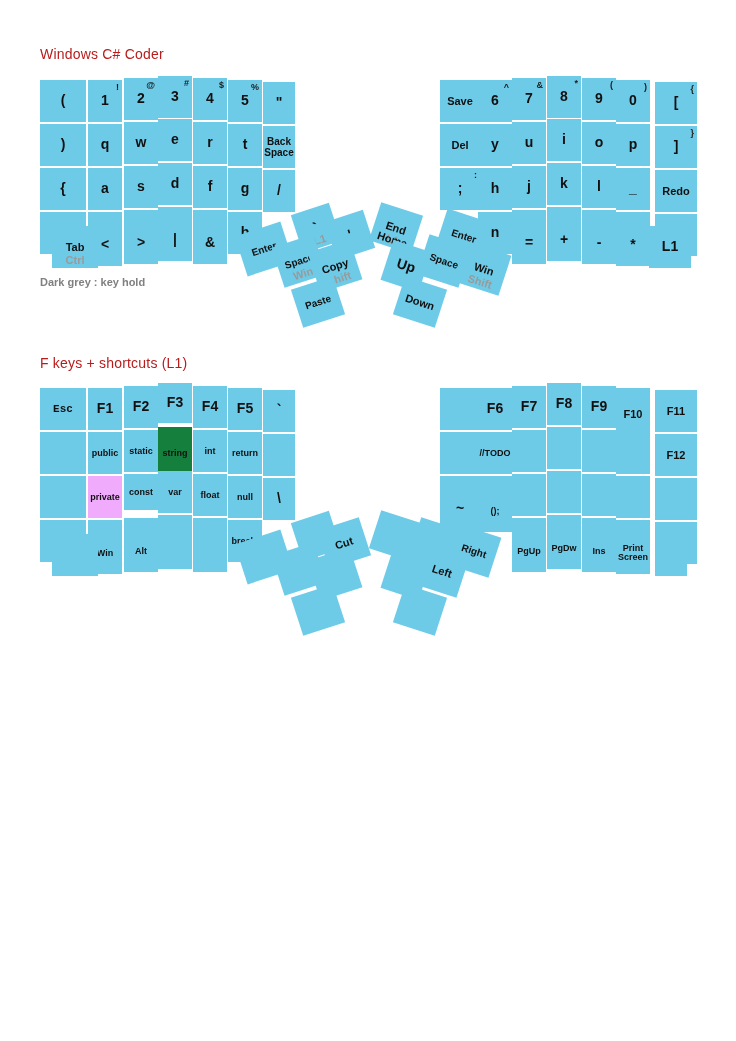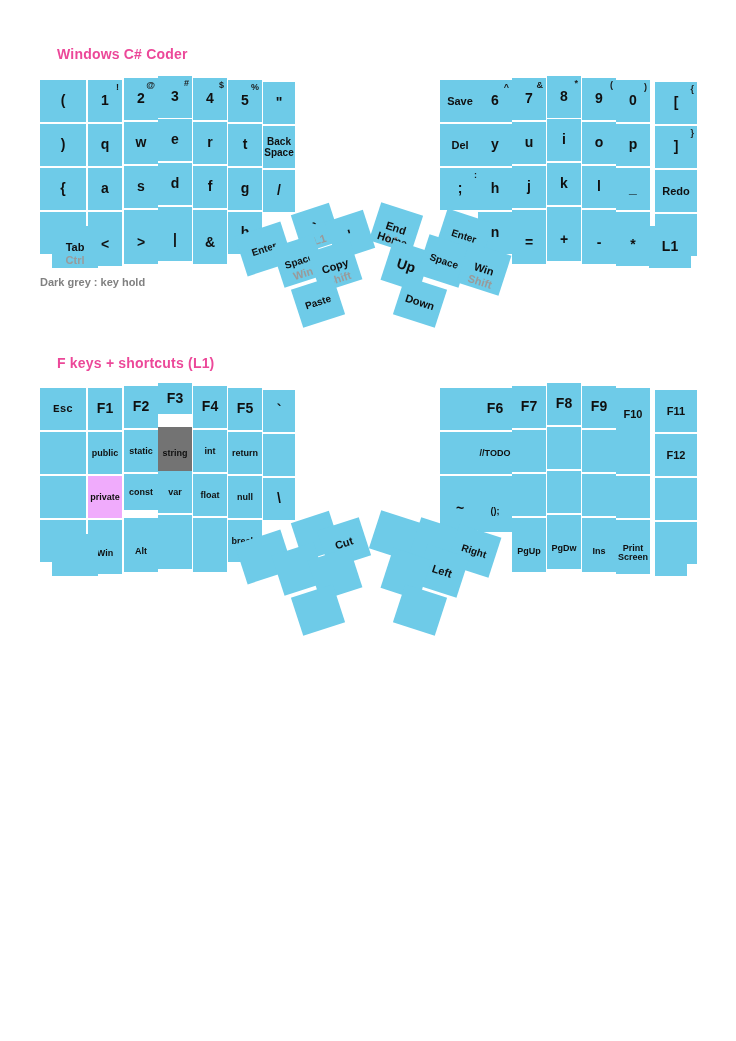--- a/index.html
+++ b/index.html
@@ -7,24 +7,23 @@
     width:736px;height:1041px;
     background:#ffffff;
     font-family:"Liberation Sans", sans-serif;
     color:#1a1a1a;
     position:relative;
     overflow:hidden;
   }
   .layer-title{
     position:absolute;
     font-size:14px;
-    font-weight:bold;
-    color:#ec4899;
+    font-weight:normal;
+    color:#b91c1c;
     letter-spacing:0.2px;
-    margin-left:17px;
   }
   .note{
     position:absolute;
     font-size:11px;
     font-weight:bold;
     color:#808080;
   }
   .key{
     position:absolute;
     background:#6ecbe8;
@@ -309,40 +308,40 @@
     </div>
     <div class="key" style="left: 40px; top: 388px; width: 46px; height: 42px; background: rgb(110, 203, 232);">
       <span class="lg-main" style="font-size: 11px; line-height: 1.1; left: 50%; top: 50%; transform: translate(-50%, -50%); text-align: center; font-family: Liberation Mono, monospace;">Esc</span>
     </div>
     <div class="key" style="left: 88px; top: 388px; width: 34px; height: 42px; background: rgb(110, 203, 232);">
       <span class="lg-main" style="font-size: 14px; line-height: 1.1; left: 50%; top: 50%; transform: translate(-50%, -50%); text-align: center;">F1</span>
     </div>
     <div class="key" style="left: 124px; top: 386px; width: 34px; height: 42px; background: rgb(110, 203, 232);">
       <span class="lg-main" style="font-size: 14px; line-height: 1.1; left: 50%; top: 50%; transform: translate(-50%, -50%); text-align: center;">F2</span>
     </div>
-    <div class="key" style="left: 158px; top: 383px; width: 34px; height: 31px; background: rgb(110, 203, 232);">
+    <div class="key" style="left: 158px; top: 383px; width: 34px; height: 40px; background: rgb(110, 203, 232);">
       <span class="lg-main" style="font-size: 14px; line-height: 1.1; left: 50%; top: 50%; transform: translate(-50%, -50%); text-align: center;">F3</span>
     </div>
     <div class="key" style="left: 193px; top: 386px; width: 34px; height: 42px; background: rgb(110, 203, 232);">
       <span class="lg-main" style="font-size: 14px; line-height: 1.1; left: 50%; top: 50%; transform: translate(-50%, -50%); text-align: center;">F4</span>
     </div>
     <div class="key" style="left: 228px; top: 388px; width: 34px; height: 42px; background: rgb(110, 203, 232);">
       <span class="lg-main" style="font-size: 14px; line-height: 1.1; left: 50%; top: 50%; transform: translate(-50%, -50%); text-align: center;">F5</span>
     </div>
     <div class="key" style="left: 263px; top: 390px; width: 32px; height: 42px; background: rgb(110, 203, 232);">
       <span class="lg-main" style="font-size: 14px; line-height: 1.1; left: 50%; top: 50%; transform: translate(-50%, -50%); text-align: center;">`</span>
     </div>
     <div class="key" style="left: 40px; top: 432px; width: 46px; height: 42px; background: rgb(110, 203, 232);"></div>
     <div class="key" style="left: 88px; top: 432px; width: 34px; height: 42px; background: rgb(110, 203, 232);">
       <span class="lg-small" style="font-size: 9px; left: 50%; top: 50%; transform: translate(-50%, -50%); text-align: center; white-space: pre;">public</span>
     </div>
     <div class="key" style="left: 124px; top: 430px; width: 34px; height: 42px; background: rgb(110, 203, 232);">
       <span class="lg-small" style="font-size: 9px; left: 50%; top: 50%; transform: translate(-50%, -50%); text-align: center; white-space: pre;">static</span>
     </div>
-    <div class="key" style="left: 158px; top: 427px; width: 34px; height: 52px; background: #737373;">
+    <div class="key" style="left: 158px; top: 427px; width: 34px; height: 52px; background: #15803d;">
       <span class="lg-small" style="font-size: 9px; left: 50%; top: 50%; transform: translate(-50%, -50%); text-align: center; white-space: pre;">string</span>
     </div>
     <div class="key" style="left: 193px; top: 430px; width: 34px; height: 42px; background: rgb(110, 203, 232);">
       <span class="lg-small" style="font-size: 9px; left: 50%; top: 50%; transform: translate(-50%, -50%); text-align: center; white-space: pre;">int</span>
     </div>
     <div class="key" style="left: 228px; top: 432px; width: 34px; height: 42px; background: rgb(110, 203, 232);">
       <span class="lg-small" style="font-size: 9px; left: 50%; top: 50%; transform: translate(-50%, -50%); text-align: left; white-space: pre;">return</span>
     </div>
     <div class="key" style="left: 263px; top: 434px; width: 32px; height: 42px; background: rgb(110, 203, 232);"></div>
     <div class="key" style="left: 40px; top: 476px; width: 46px; height: 42px; background: rgb(110, 203, 232);"></div>

